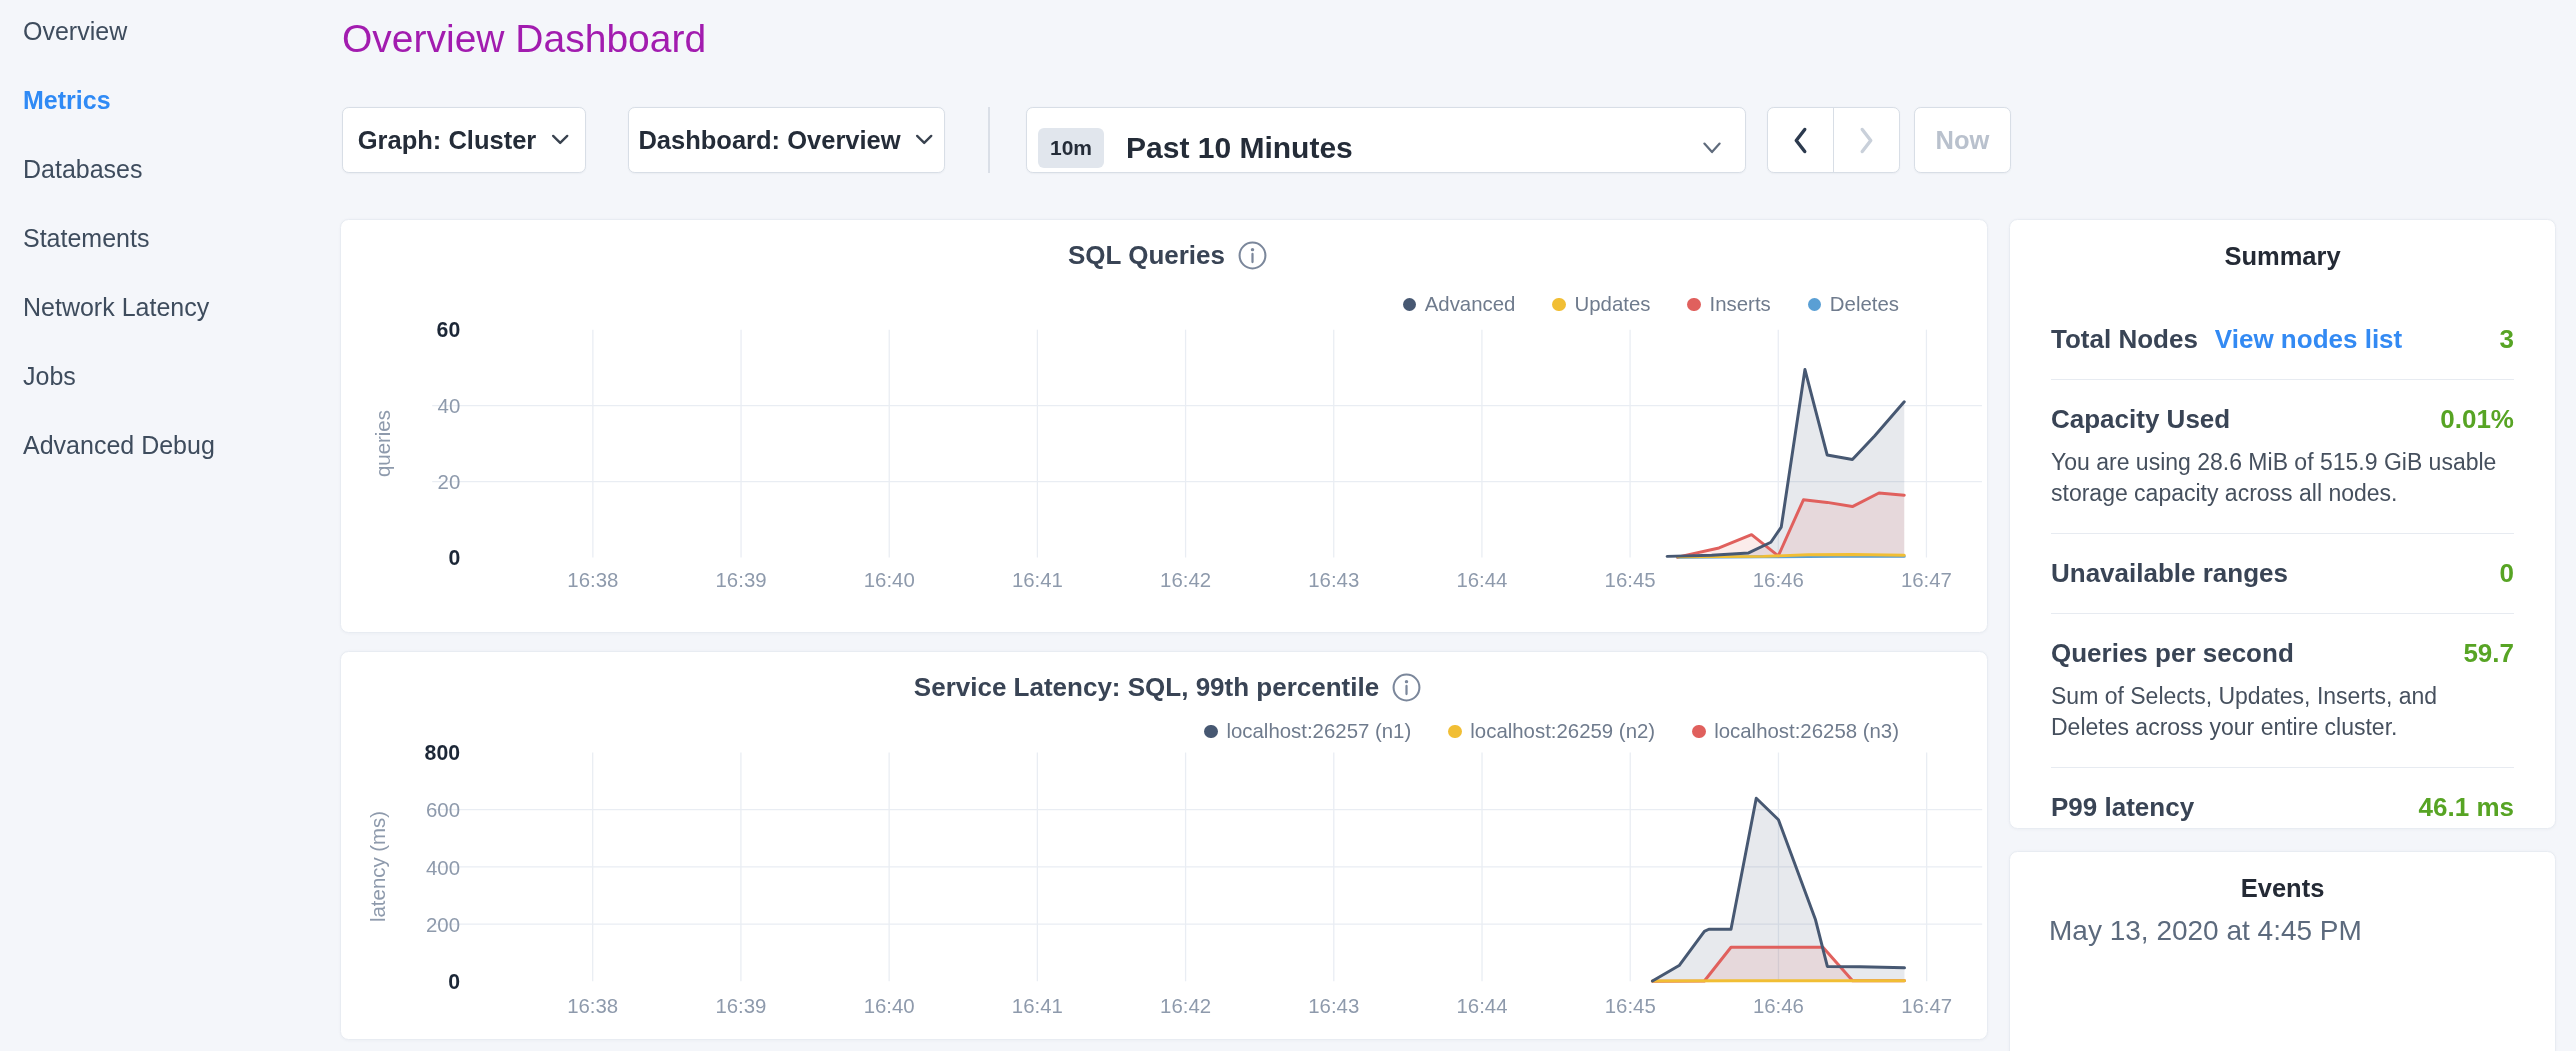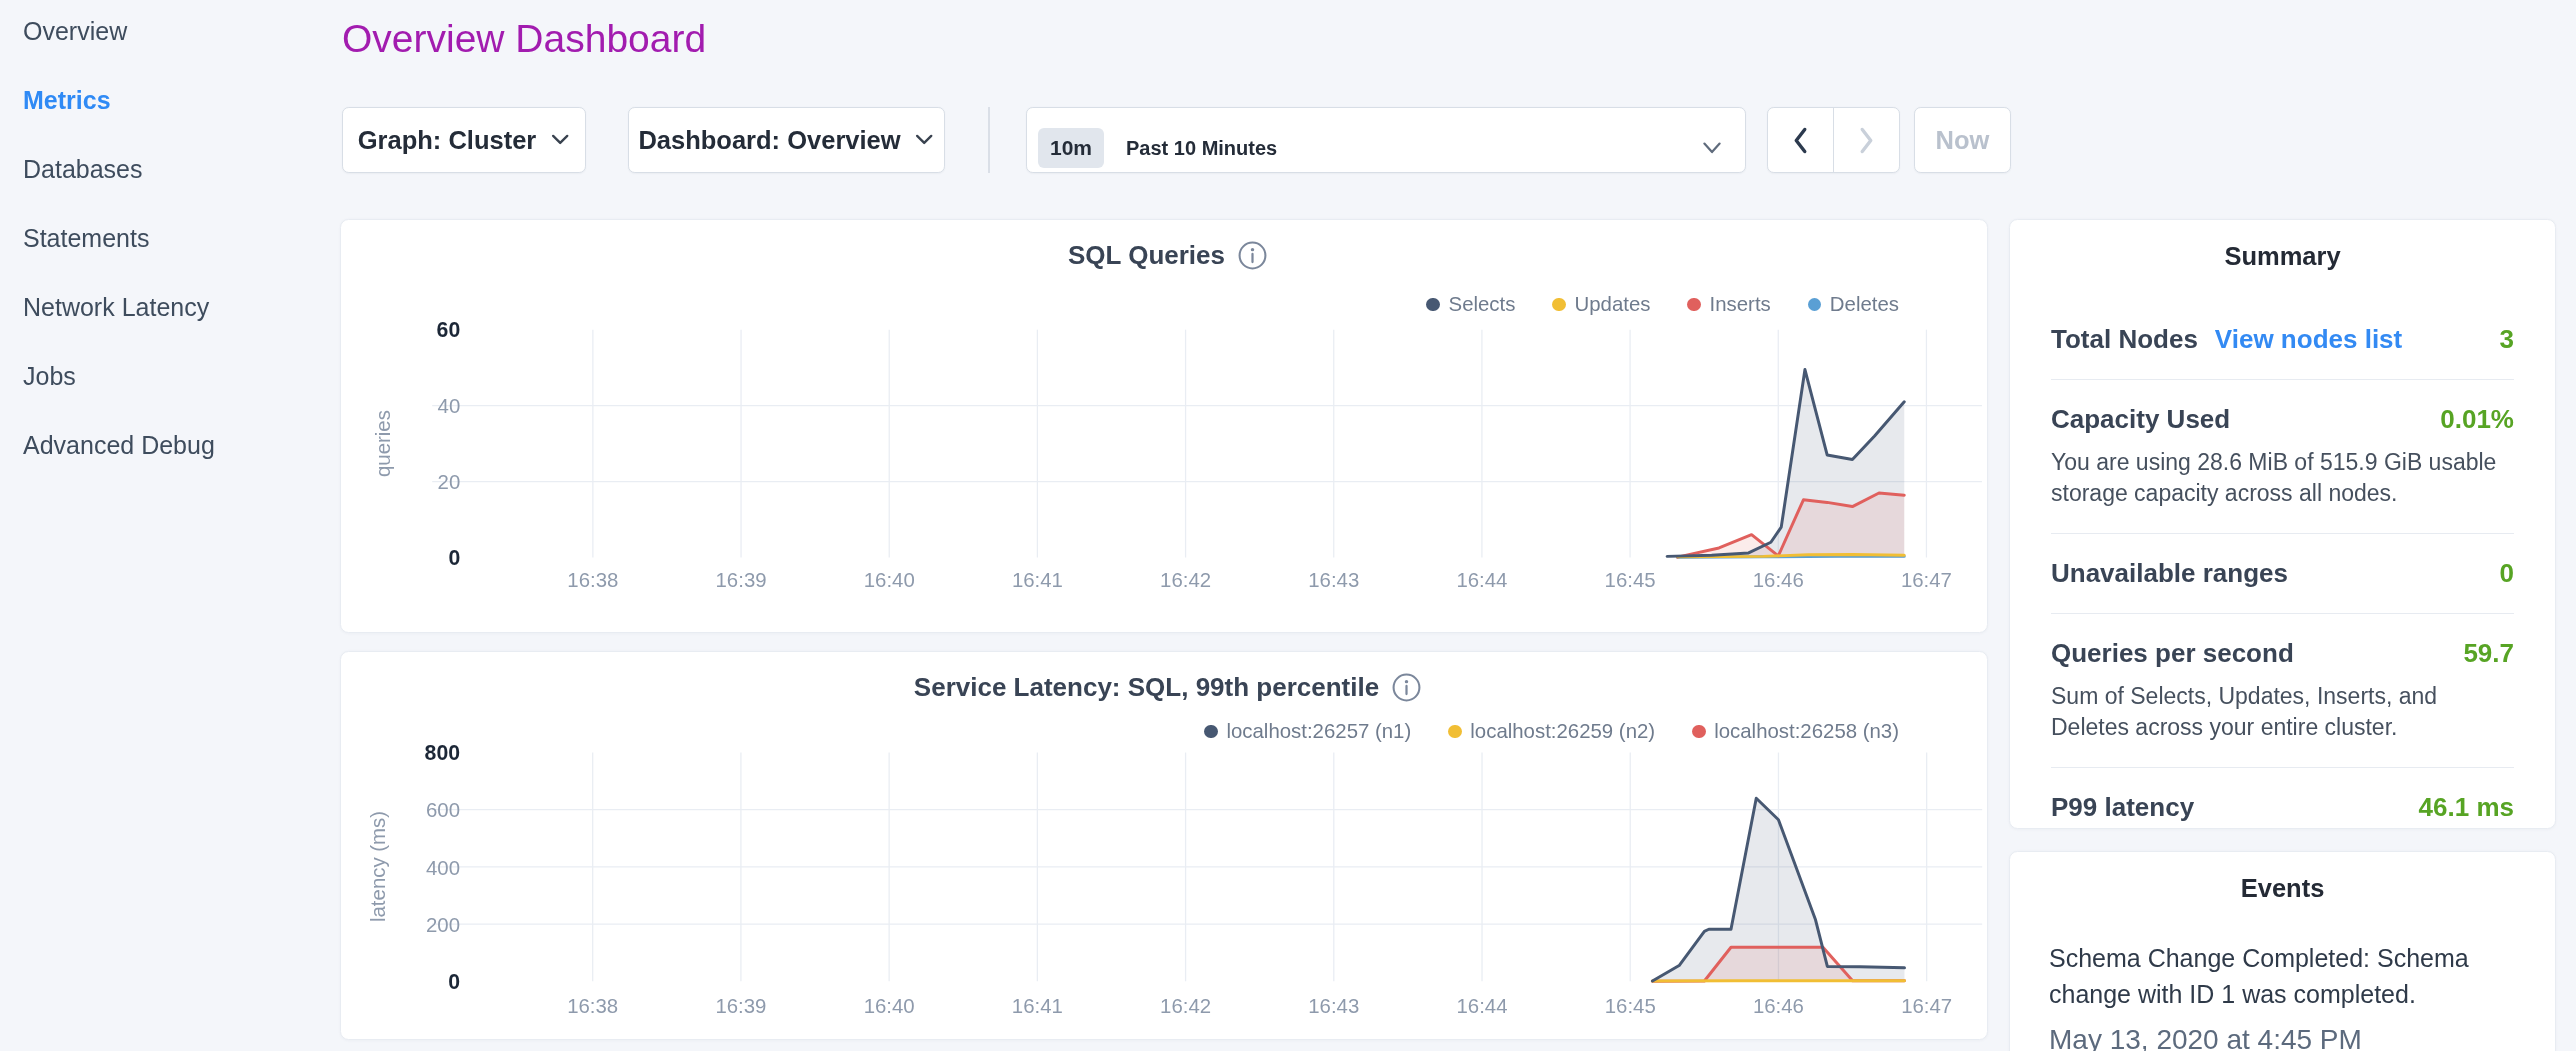--- a/index.html
+++ b/index.html
@@ -20,21 +20,21 @@
   .ctrl { position:absolute; top:107px; height:66px; background:#fff; border:0.9px solid #d8dee6;
           border-radius:6.8px; display:flex; align-items:center; justify-content:center;
           font-size:25.5px; font-weight:700; color:#242c38; cursor:pointer;
           box-shadow:0 0.9px 1.7px rgba(60,70,90,.05); }
   .caret { margin-left:13.6px; color:#39424f; display:flex; }
   .ctrl-divider { position:absolute; left:988px; top:107px; width:1.7px; height:66px; background:#dadfe7; }
 
   .time-box { left:1026px; width:720px; justify-content:flex-start; padding:16px 22px 0 11px; }
   .time-badge { background:#e1e6ed; border-radius:6px; padding:7.7px 12px; font-size:21px; font-weight:700;
                 color:#242c38; margin-right:22px; }
-  .time-label { font-size:20px; font-weight:700; }
+  .time-label { font-size:30px; font-weight:700; }
   .time-caret { margin-left:auto; color:#5f6b7c; display:flex; }
 
   .btn-group { position:absolute; left:1767px; top:107px; width:133px; height:66px; background:#fff;
                border:0.9px solid #d8dee6; border-radius:6.8px; display:flex;
                box-shadow:0 0.9px 1.7px rgba(60,70,90,.05); }
   .btn-half { flex:1; display:flex; align-items:center; justify-content:center; cursor:pointer; }
   .btn-half + .btn-half { border-left:0.9px solid #d8dee6; }
   .chev-prev { color:#2c3a4e; display:flex; }
   .chev-next { color:#c9d0da; display:flex; }
   .now-btn { left:1914px; width:97px; color:#b9c1cd; cursor:default; }
@@ -144,21 +144,21 @@
         <svg width="31" height="31" viewBox="0 0 36 36">
             <circle cx="18" cy="18" r="15" fill="none" stroke="currentColor" stroke-width="2.4"></circle>
             <circle cx="18" cy="11.2" r="2" fill="currentColor"></circle>
             <line x1="18" y1="16.2" x2="18" y2="25.6" stroke="currentColor" stroke-width="2.6" stroke-linecap="round"></line>
           </svg>
       </span>
     </div>
     <div class="legend" id="legend-0">
         <span class="legend-item">
           <span class="legend-dot" style="background: rgb(71, 88, 114);"></span>
-          <span>Selects</span>
+          <span>Advanced</span>
         </span>
         <span class="legend-item">
           <span class="legend-dot" style="background: rgb(241, 190, 52);"></span>
           <span>Updates</span>
         </span>
         <span class="legend-item">
           <span class="legend-dot" style="background: rgb(224, 96, 93);"></span>
           <span>Inserts</span>
         </span>
         <span class="legend-item">
@@ -300,18 +300,17 @@
         <div class="sum-row">
           <span>P99 latency</span>
           <span class="sum-value">46.1 ms</span>
         </div>
       </div>
     </div>
   </aside>
 
   <aside class="card events-card">
     <div class="rail-heading">Events</div>
-    <div class="event-msg">Schema Change Completed: Schema change with ID 1 was completed.</div>
     <div class="event-time">May 13, 2020 at 4:45 PM</div>
   </aside>
 
 </div>
 
 
 </body></html>

